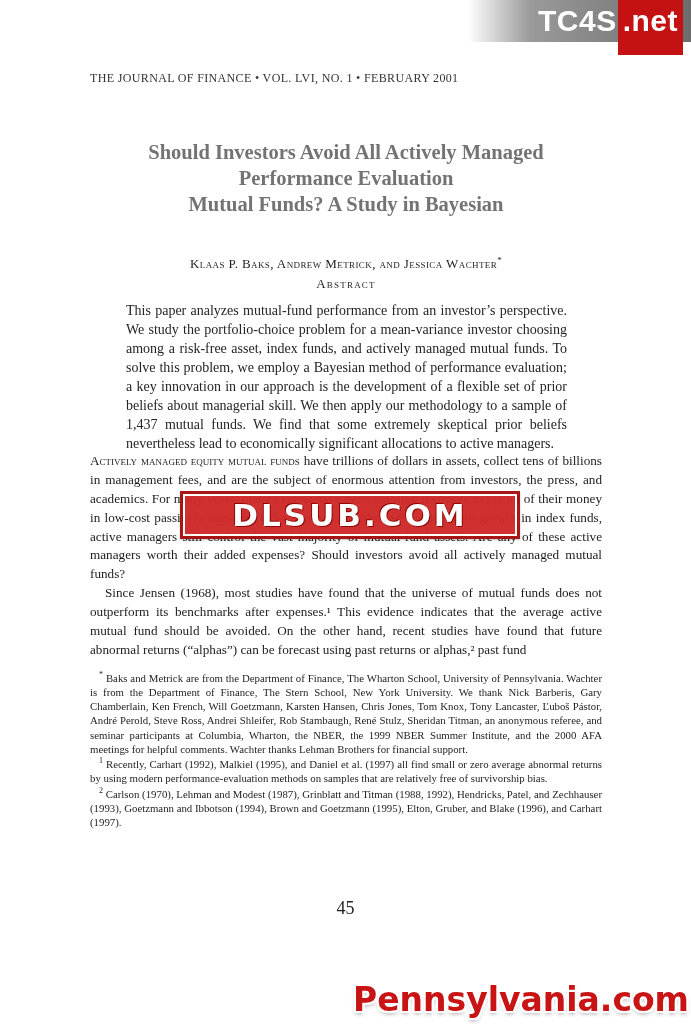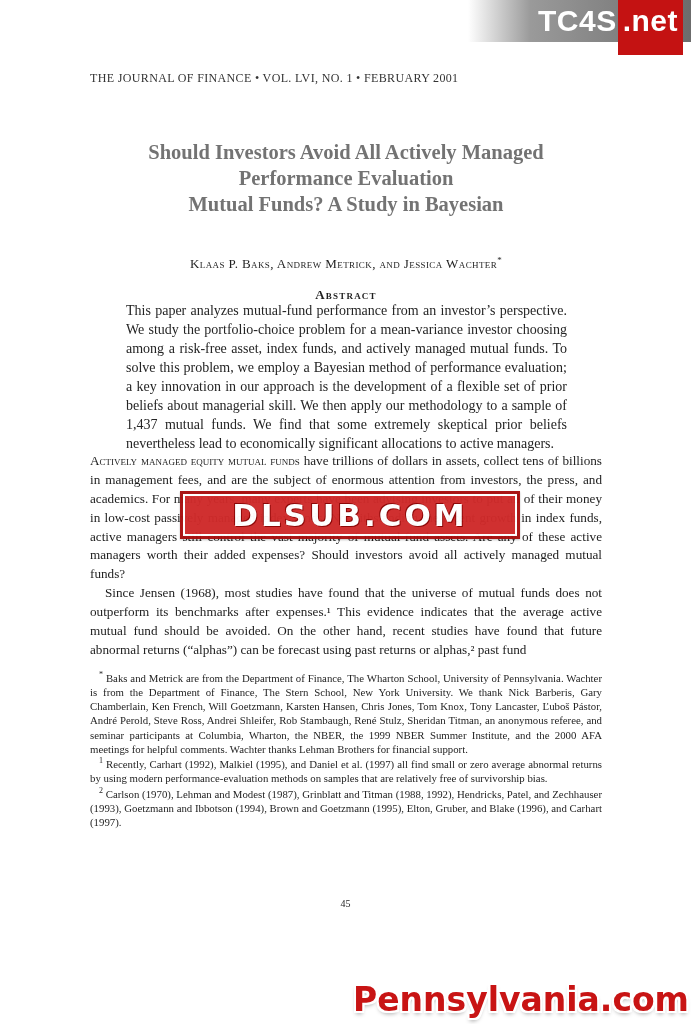--- a/index.html
+++ b/index.html
@@ -19,22 +19,22 @@
   }
 
   .authors {
     position:absolute; top:238px; left:60px; width:572px;
     text-align:center; font-size:13px; font-variant:small-caps; letter-spacing:0.4px;margin-top:17px;
   }
   .authors sup { font-size:9px; }
 
   .abstract-heading {
     position:absolute; top:276px; left:60px; width:572px;
-    text-align:center; font-weight:700; font-size:13px;
-    font-variant:small-caps; letter-spacing:1.2px;margin-top:11px;
+    text-align:center; font-weight:400; font-size:13px;
+    font-variant:small-caps; letter-spacing:1.2px;
   }
 
   .abstract-text {
     position:absolute; top:301px; left:126px; width:441px;
     font-size:14px; line-height:1.36; text-align:justify; color:#242424;
   }
 
   .body-block {
     position:absolute; top:452px; left:90px; width:512px;
     font-size:13.2px; line-height:1.43; text-align:justify; color:#1c1c1c;
@@ -45,21 +45,21 @@
 
   .footnotes {
     margin-top:10px; font-size:10.8px; line-height:1.33;
     text-align:justify; color:#242424;
   }
   .footnotes p { margin:0; text-indent:9px; }
   .footnotes sup { font-size:8px; }
 
   .page-number {
     position:absolute; top:898px; left:0; width:691px;
-    text-align:center; font-size:10px;
+    text-align:center; font-size:18px;
   }
 
   
   .wm-top {
     position:absolute; top:0; right:0; height:42px;
     display:flex; align-items:center; padding:0 8px 0 70px;
     background:linear-gradient(90deg, rgba(130,130,130,0) 0%, #9a9a9a 28%, #6c6c6c 100%);
     font-family:"Liberation Sans", sans-serif; font-weight:700; font-size:30px;
     color:#ffffff; letter-spacing:0.5px;
   }

